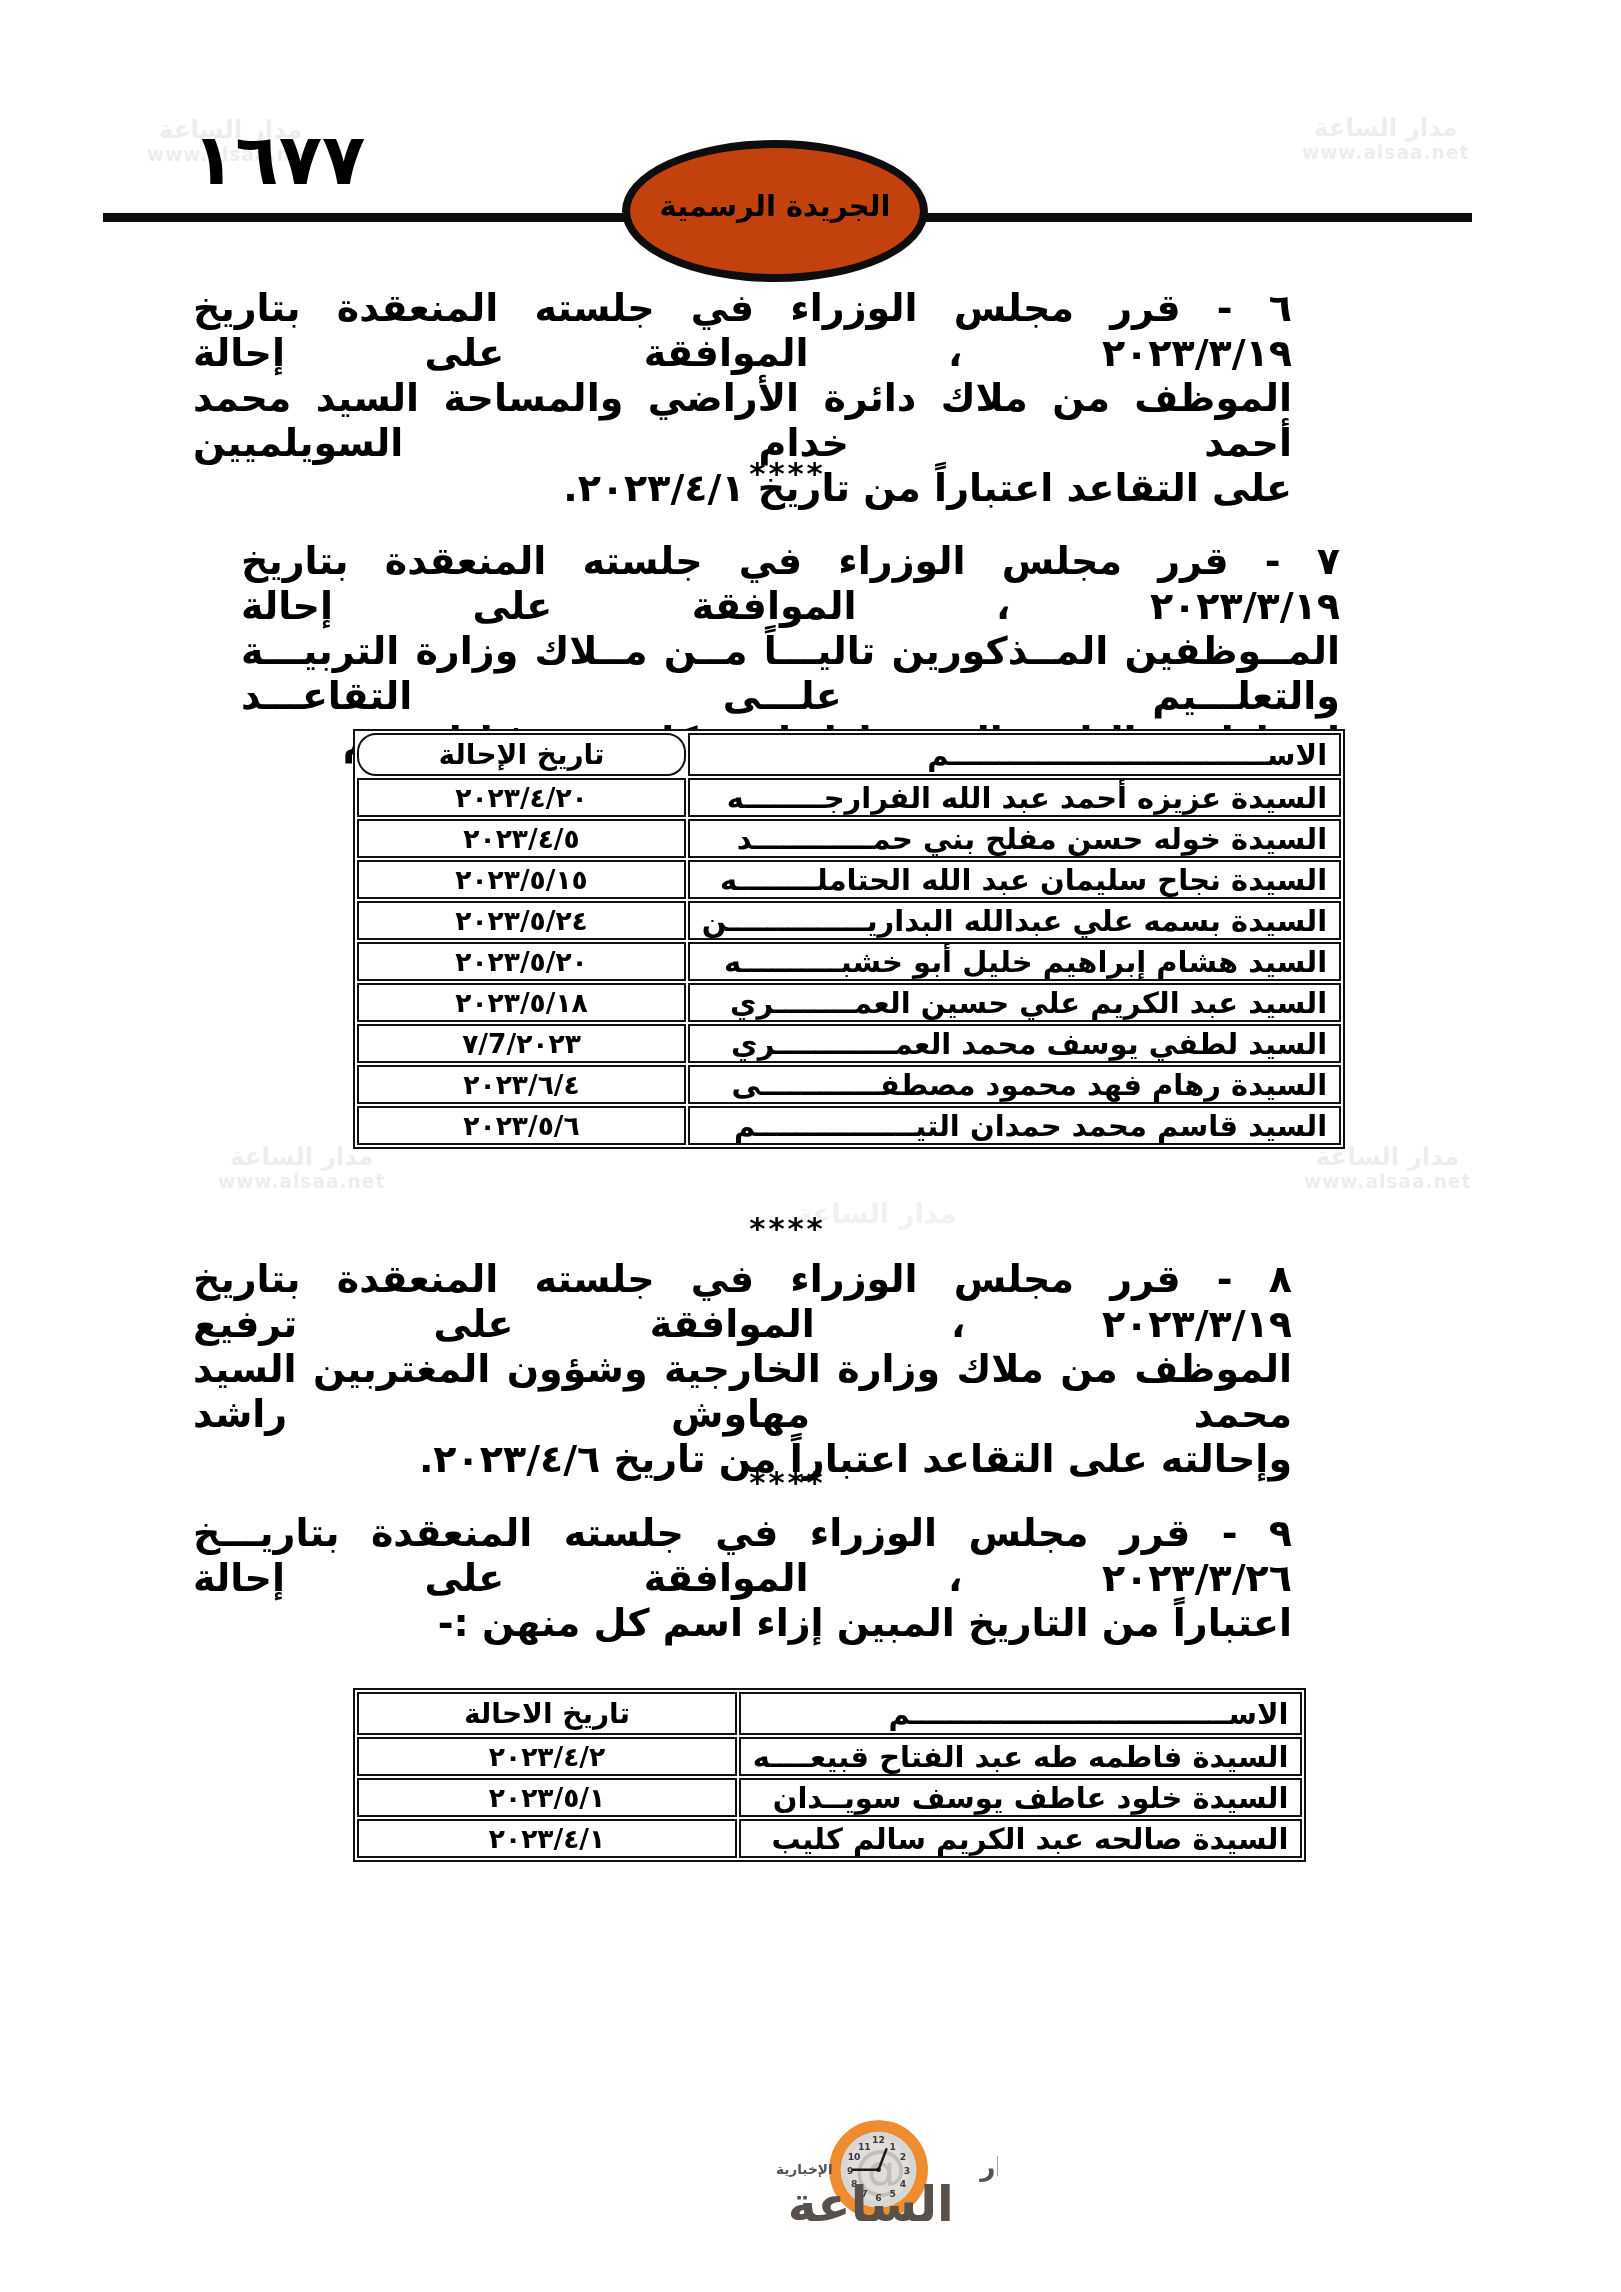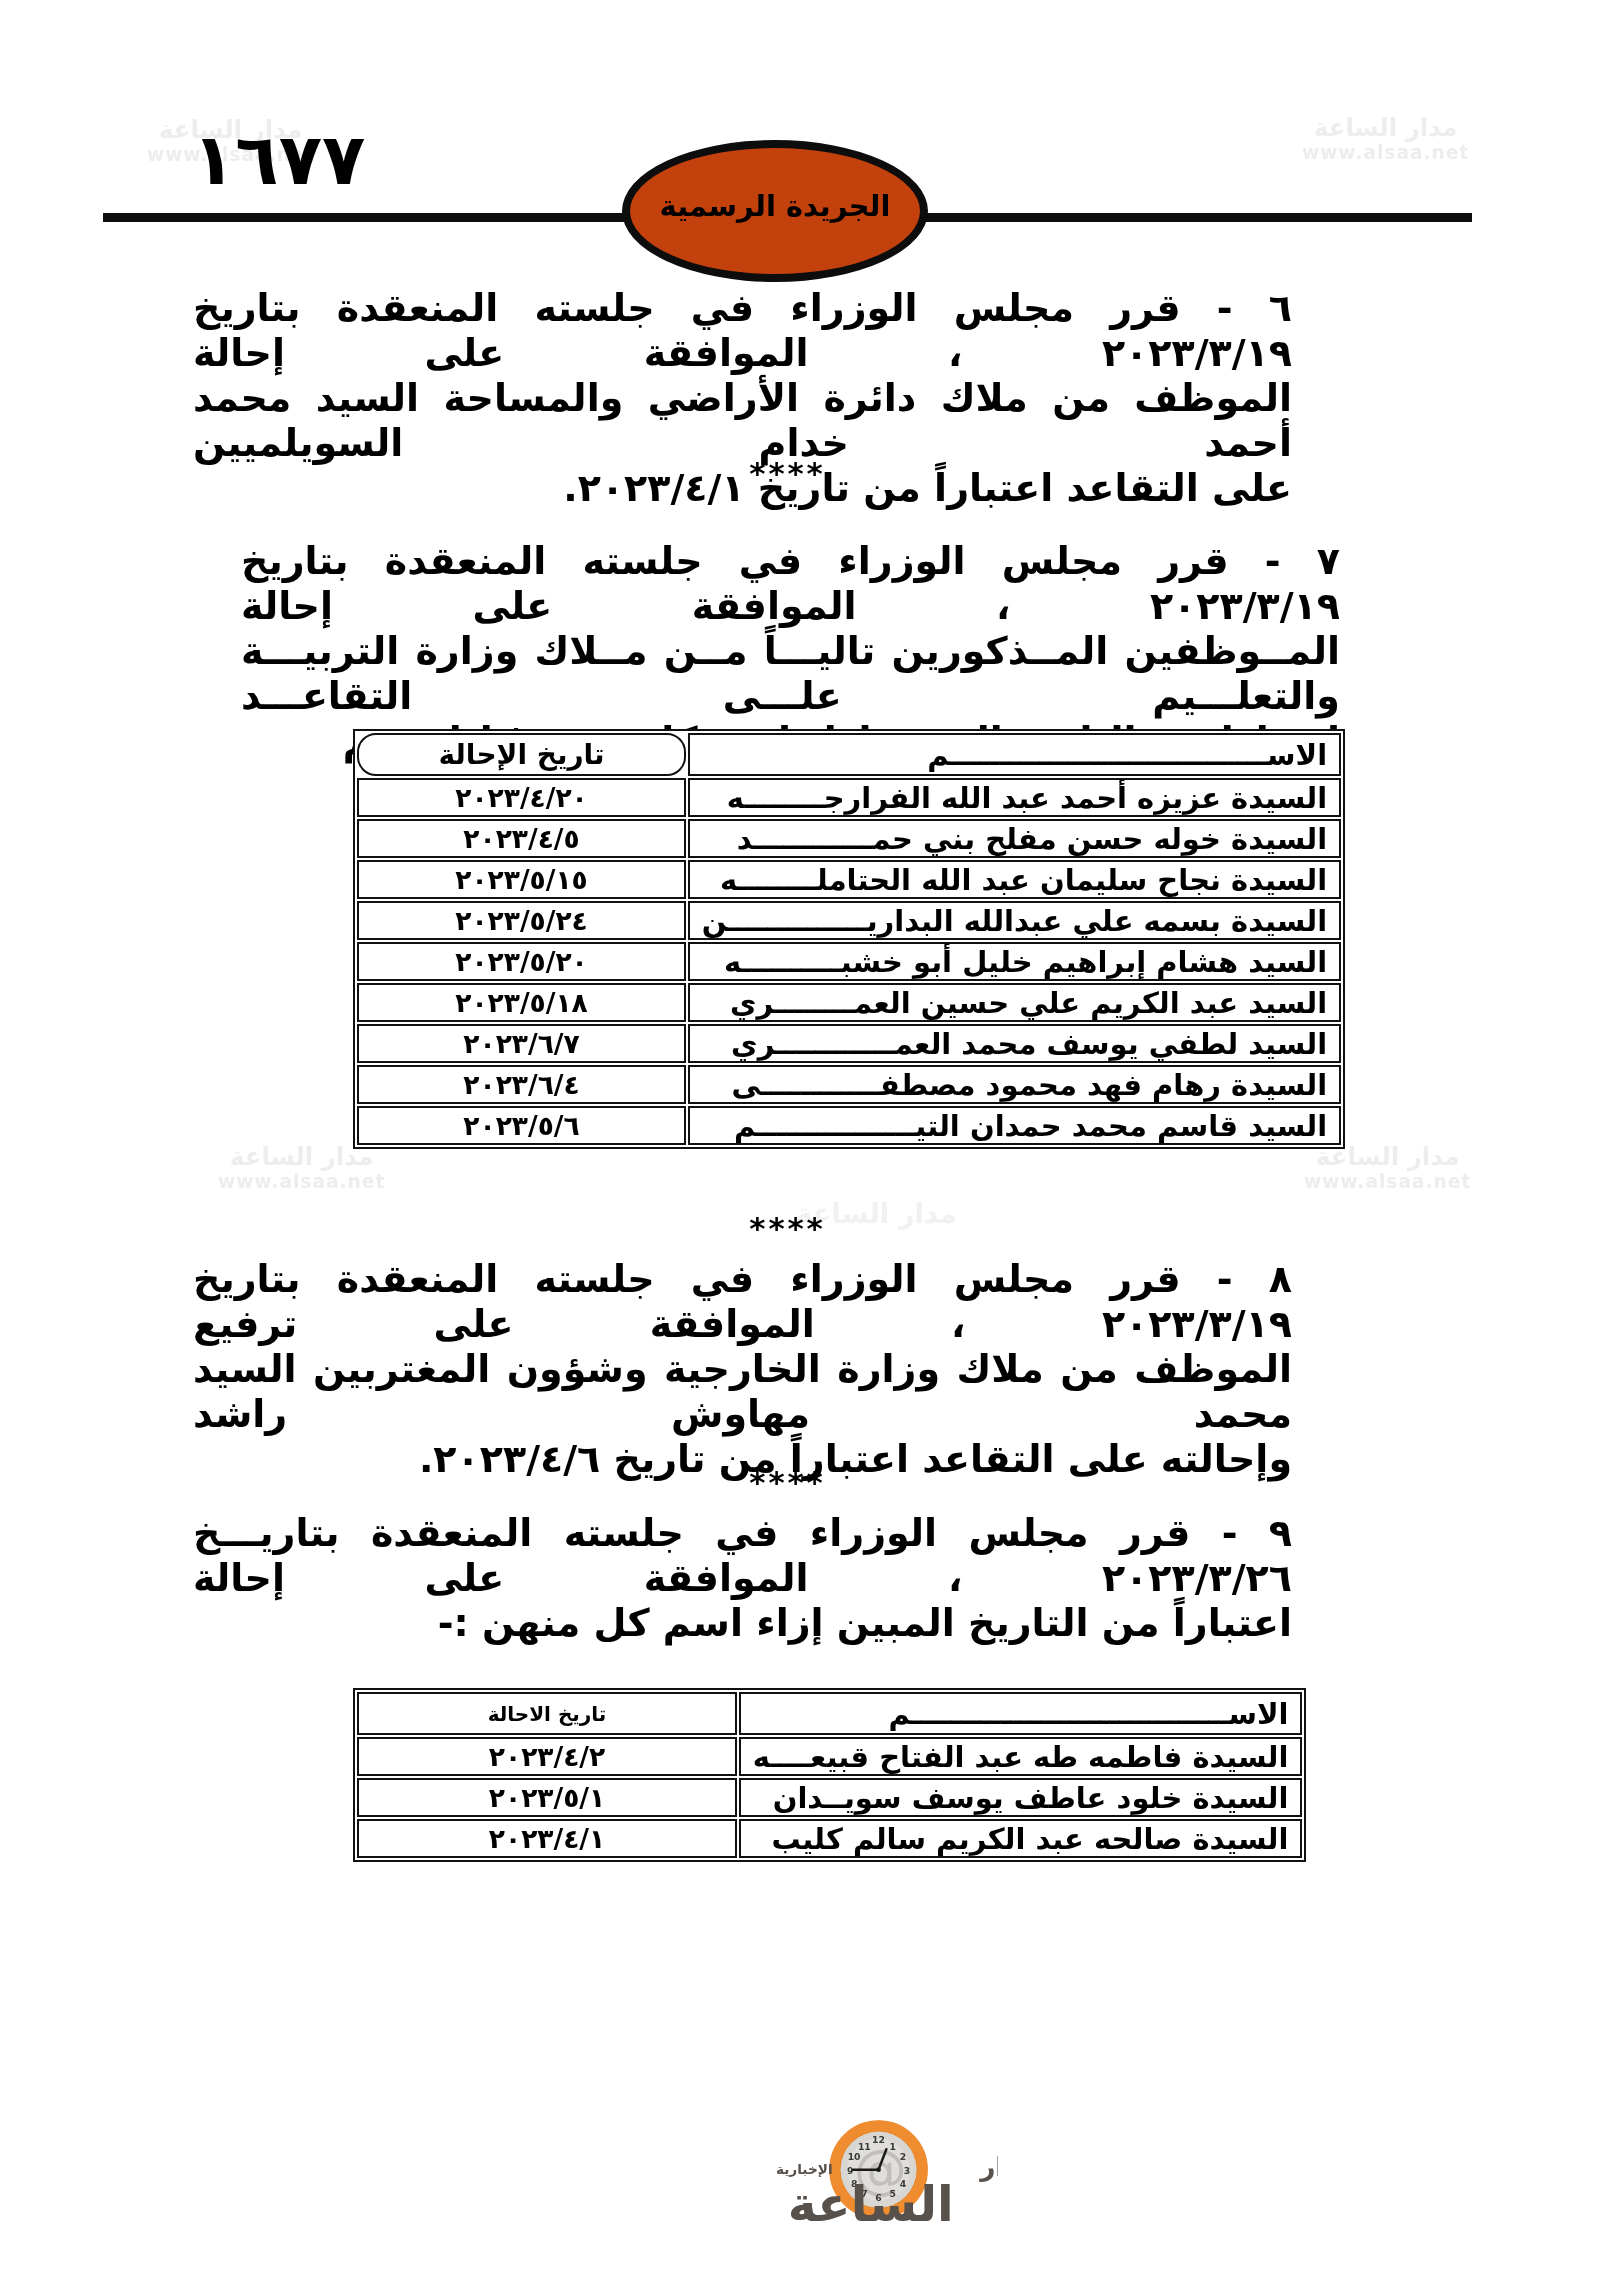--- a/index.html
+++ b/index.html
@@ -117,21 +117,21 @@
     <tr>
       <td class="name-cell">السيد هشام إبراهيم خليل أبو خشبــــــــــه</td>
       <td class="date-cell">٢٠٢٣/٥/٢٠</td>
     </tr>
     <tr>
       <td class="name-cell">السيد عبد الكريم علي حسين العمــــــــري</td>
       <td class="date-cell">٢٠٢٣/٥/١٨</td>
     </tr>
     <tr>
       <td class="name-cell">السيد لطفي يوسف محمد العمــــــــــــري</td>
-      <td class="date-cell">٢٠٢٣/٦/٧</td>
+      <td class="date-cell">٢٠٢٣/7/٧</td>
     </tr>
     <tr>
       <td class="name-cell">السيدة رهام فهد محمود مصطفــــــــــــى</td>
       <td class="date-cell">٢٠٢٣/٦/٤</td>
     </tr>
     <tr>
       <td class="name-cell">السيد قاسم محمد حمدان التيــــــــــــــــم</td>
       <td class="date-cell">٢٠٢٣/٥/٦</td>
     </tr>
   </tbody>
@@ -149,21 +149,21 @@
 
   <div class="par" style="top:1511px;">
     <div class="jl">٩ - قرر مجلس الوزراء في جلسته المنعقدة بتاريـــخ ٢٠٢٣/٣/٢٦ ، الموافقة على إحالة</div>
     <div class="ll">اعتباراً من التاريخ المبين إزاء اسم كل منهن :-</div>
   </div>
 
   <table id="table-2" class="rtable" style="top:1688px;">
     <tbody>
         <tr class="hdr">
       <td class="name-cell">الاســــــــــــــــــــــــــــــــم</td>
-      <td class="date-cell" style="font-size:20px;letter-spacing:0;">تاريخ الاحالة</td>
+      <td class="date-cell" style="font-size:28px;letter-spacing:0;">تاريخ الاحالة</td>
     </tr>
     <tr>
       <td class="name-cell">السيدة فاطمه طه عبد الفتاح قبيعــــه</td>
       <td class="date-cell">٢٠٢٣/٤/٢</td>
     </tr>
     <tr>
       <td class="name-cell">السيدة خلود عاطف يوسف سويــدان</td>
       <td class="date-cell">٢٠٢٣/٥/١</td>
     </tr>
     <tr>

